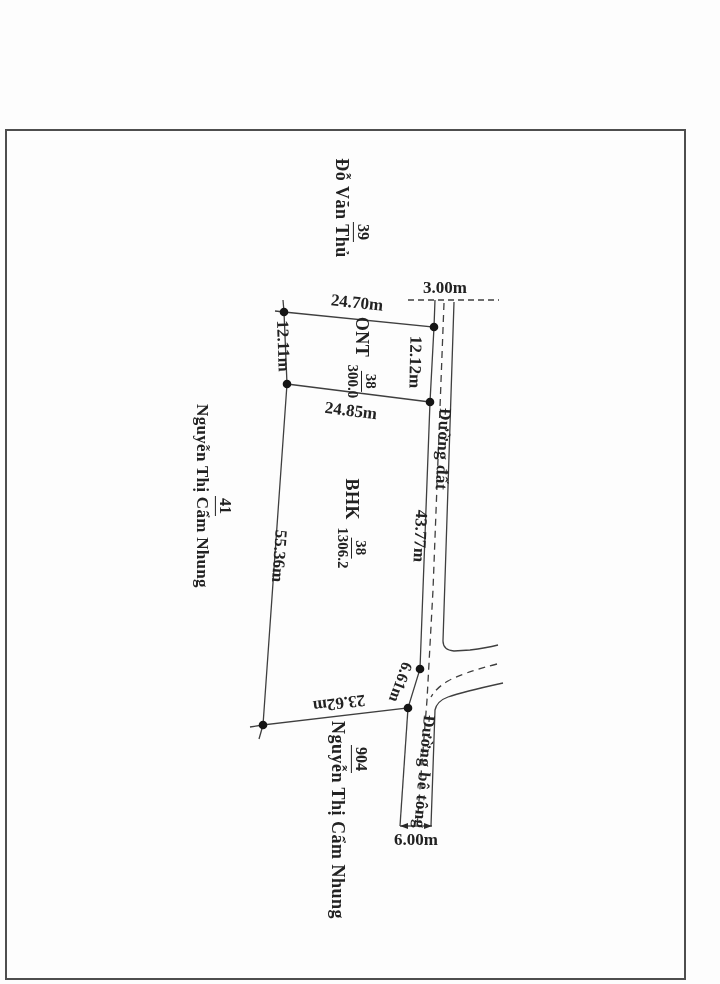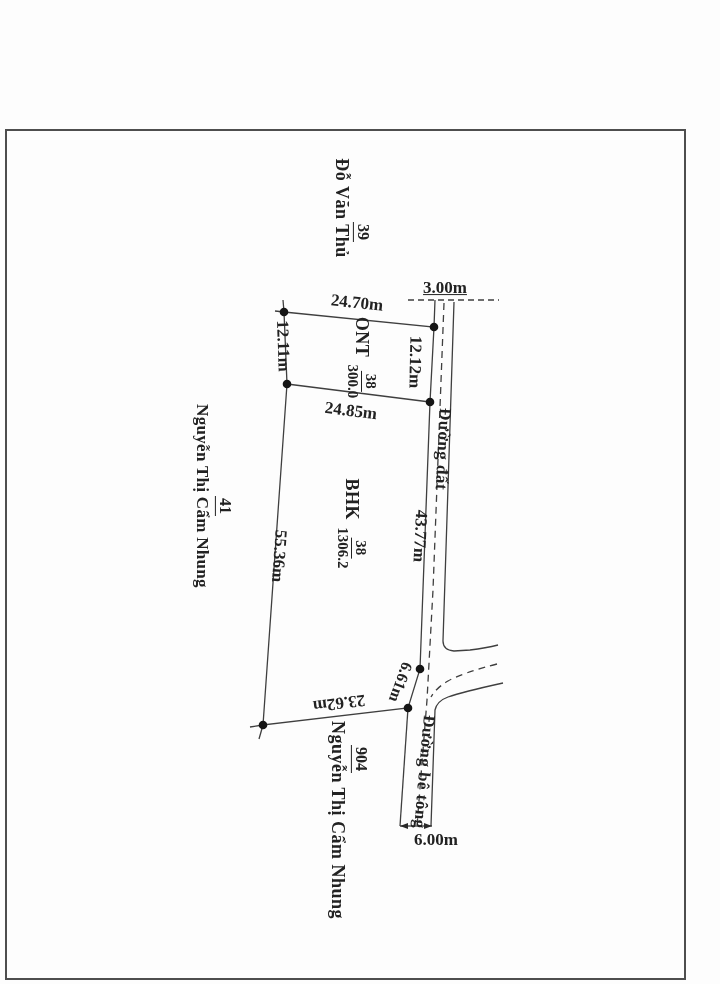--- a/index.html
+++ b/index.html
@@ -113,19 +113,19 @@
 
   <div class="lbl dim" style="left:357px;top:303px;transform:translate(-50%,-50%) rotate(6deg);">24.70m</div>
   <div class="lbl dim" style="left:283px;top:346px;transform:translate(-50%,-50%) rotate(88deg);">12.11m</div>
   <div class="lbl dim" style="left:415px;top:362px;transform:translate(-50%,-50%) rotate(91deg);">12.12m</div>
   <div class="lbl dim" style="left:351px;top:411px;transform:translate(-50%,-50%) rotate(7deg);">24.85m</div>
   <div class="lbl dim" style="left:279px;top:556px;transform:translate(-50%,-50%) rotate(94deg);">55.36m</div>
   <div class="lbl dim" style="left:420px;top:536px;transform:translate(-50%,-50%) rotate(93deg);">43.77m</div>
   <div class="lbl small-dim" style="left:400px;top:682px;transform:translate(-50%,-50%) rotate(110deg);">6.61m</div>
   <div class="lbl dim" style="left:339px;top:703px;transform:translate(-50%,-50%) rotate(173deg);">23.62m</div>
 
-  <div class="lbl widthlbl" style="left:445px;top:288px;transform:translate(-50%,-50%);text-decoration:underline;">3.00m</div>
-  <div class="lbl widthlbl" style="left:436px;top:840px;transform:translate(-50%,-50%);">6.00m</div>
+  <div class="lbl widthlbl" style="left:445px;top:288px;transform:translate(-50%,-50%);">3.00m</div>
+  <div class="lbl widthlbl" style="left:416px;top:840px;transform:translate(-50%,-50%);">6.00m</div>
 
   <div class="lbl roadname" style="left:443px;top:449px;transform:translate(-50%,-50%) rotate(93deg);">Đường đất</div>
   <div class="lbl roadname" style="left:424px;top:772px;transform:translate(-50%,-50%) rotate(95deg);">Đường bê tông</div>
 
 </div>
 
 </body></html>

